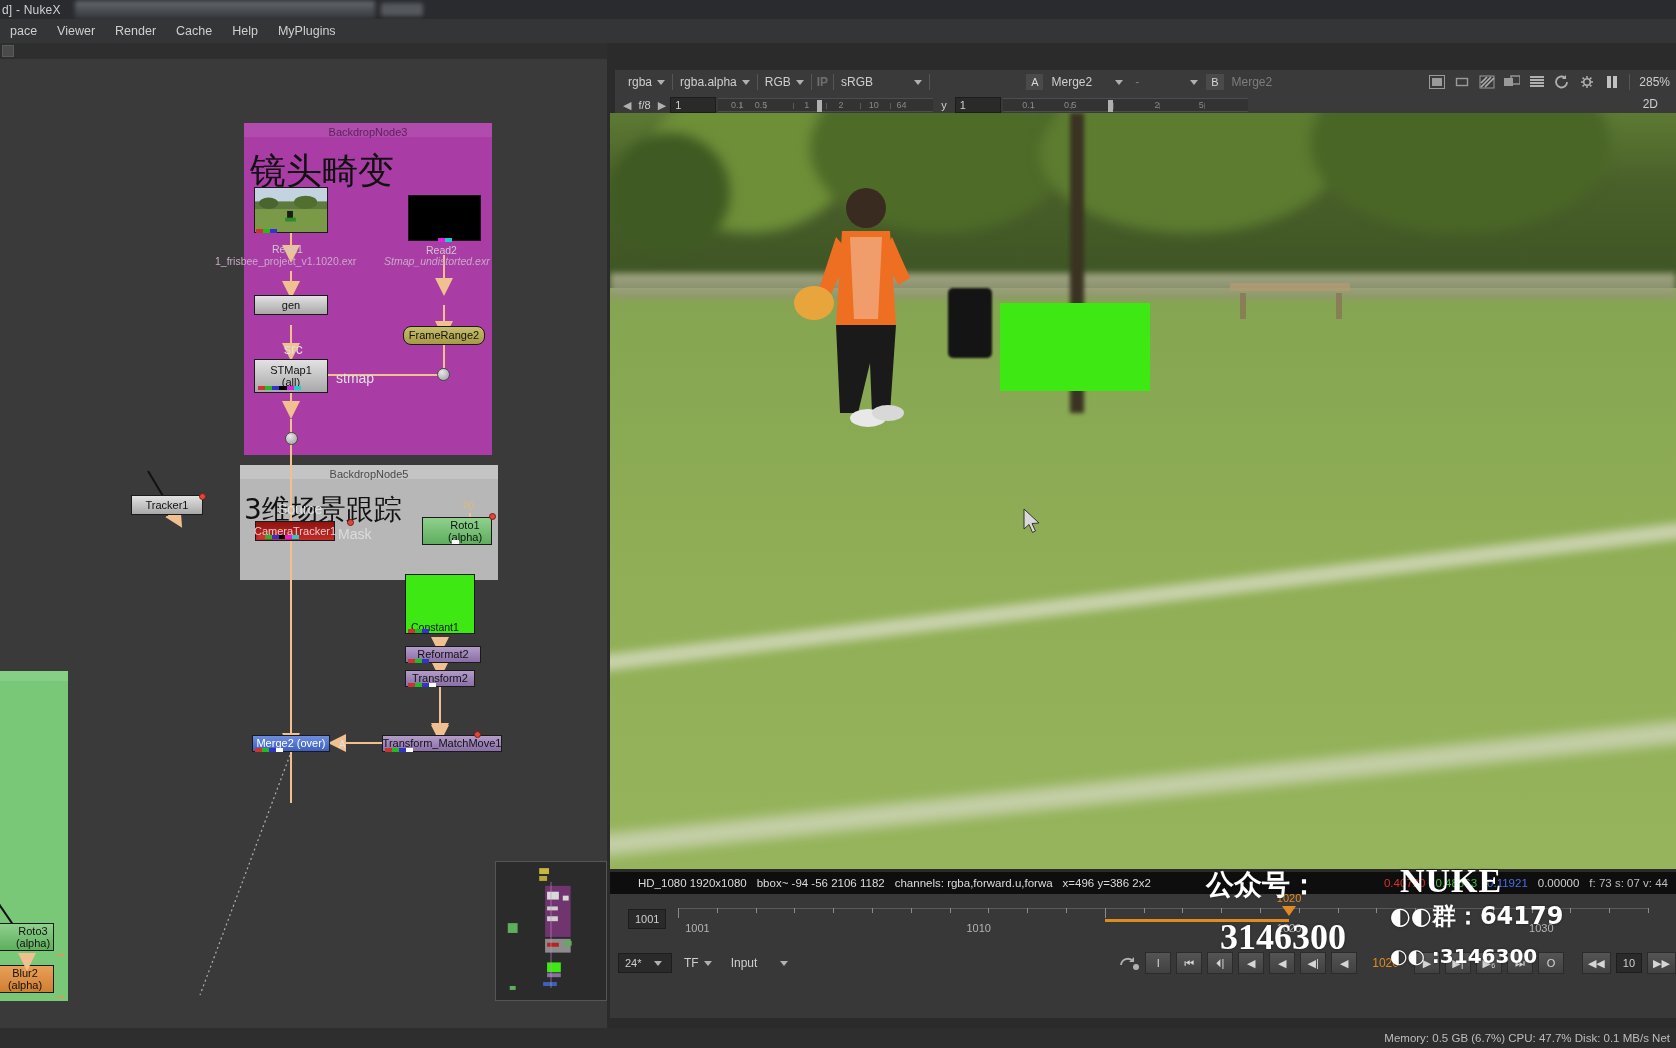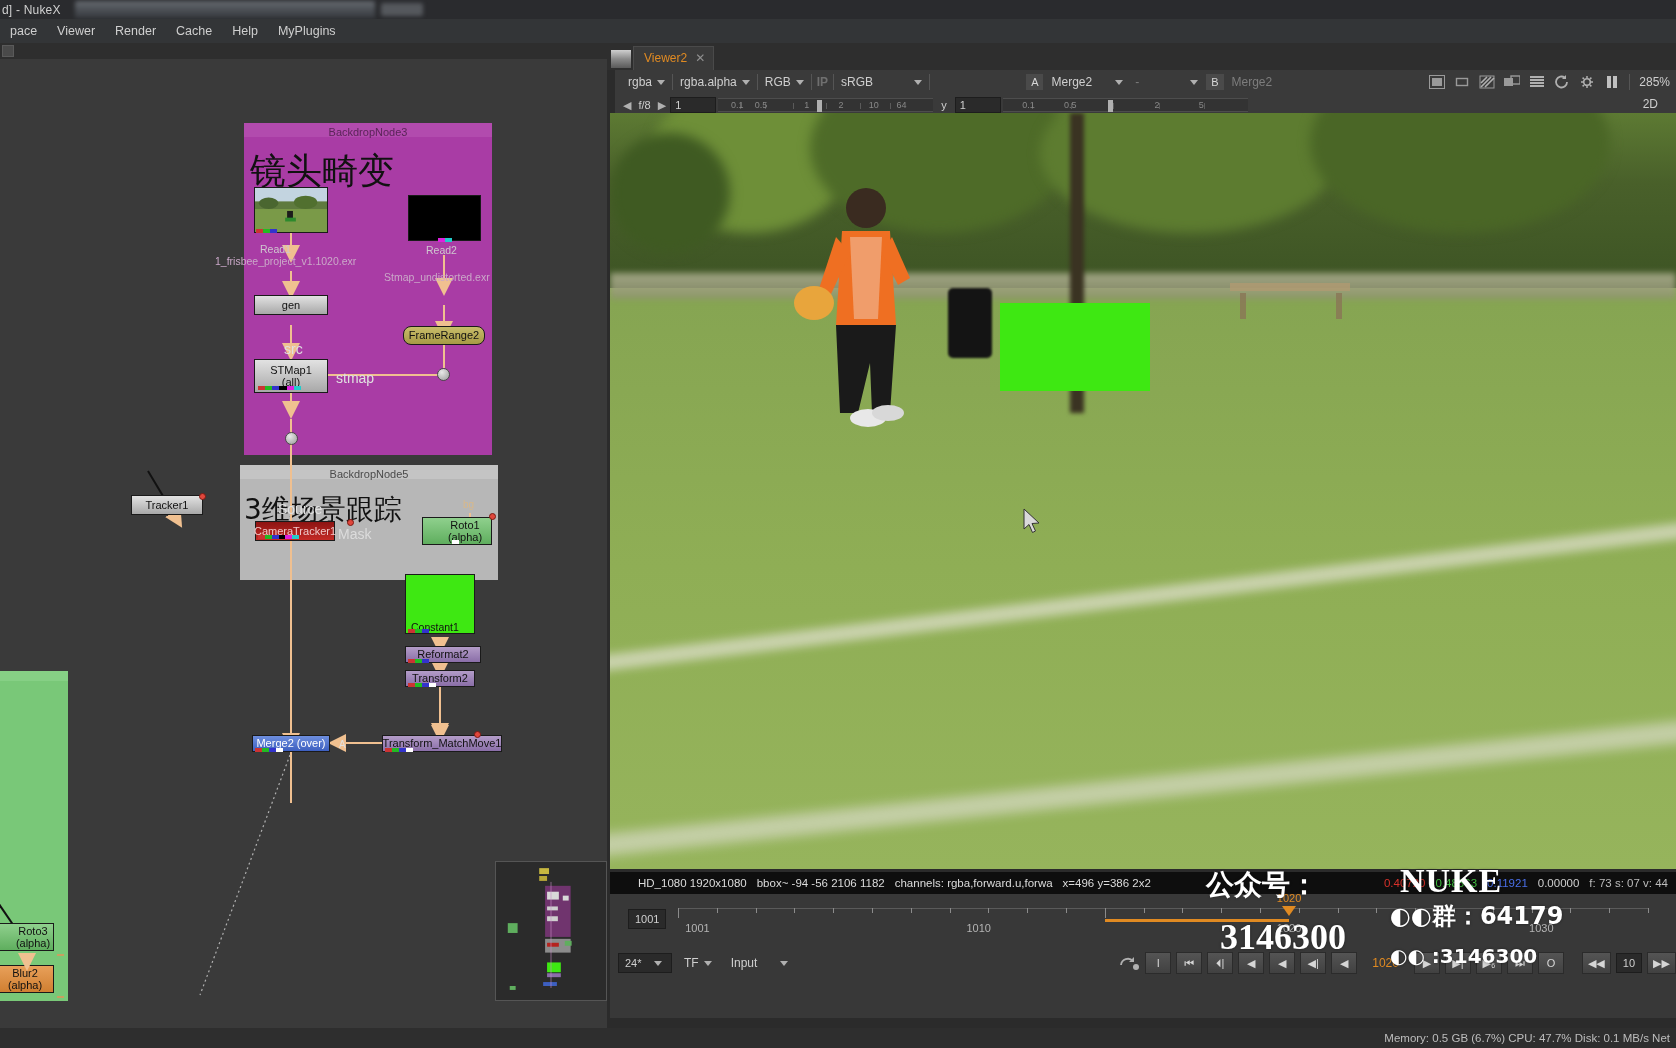--- a/index.html
+++ b/index.html
@@ -356,35 +356,35 @@
       <svg class="readthumb" viewBox="0 0 74 46" preserveAspectRatio="none">
         <rect x="0" y="0" width="74" height="17" fill="#c3d4e0"></rect>
         <rect x="0" y="14" width="74" height="10" fill="#5f7a3e"></rect>
         <rect x="0" y="22" width="74" height="24" fill="#7a9a48"></rect>
         <ellipse cx="14" cy="16" rx="10" ry="6" fill="#4a6630"></ellipse>
         <ellipse cx="52" cy="15" rx="12" ry="7" fill="#51702f"></ellipse>
         <rect x="33" y="24" width="6" height="9" fill="#1c1c1c"></rect>
         <rect x="31" y="31" width="11" height="4" fill="#2d8a2d"></rect>
       </svg>
     </div>
-    <div class="nodelabel" style="left:260px;top:200px;">Read1</div>
+    <div class="nodelabel" style="left:272px;top:200px;">Read1</div>
     <div class="nodelabel" style="left:215px;top:212px;color:#caa8c8;">1_frisbee_project_v1.1020.exr</div>
     <div class="chanbar" style="left:256px;top:186px;">
       <i style="background:#c33"></i>
         <i style="background:#2b2"></i>
         <i style="background:#33c"></i>
     </div>
 
     <div class="node gray" style="left:408px;top:152px;width:73px;height:46px;padding:0;">
       <svg class="readthumb" viewBox="0 0 73 46" preserveAspectRatio="none">
         <rect x="0" y="0" width="73" height="46" fill="#000"></rect>
       </svg>
     </div>
     <div class="nodelabel" style="left:426px;top:201px;">Read2</div>
-    <div class="nodelabel" style="left:384px;top:228px;color:#caa8c8;">Stmap_undistorted.exr</div>
+    <div class="nodelabel" style="left:384px;top:212px;color:#caa8c8;font-style:italic;">Stmap_undistorted.exr</div>
     <div class="chanbar" style="left:438px;top:195px;">
       <i style="background:#d2d"></i>
         <i style="background:#2cc"></i>
     </div>
 
     <div class="node gray" style="left:254px;top:252px;width:74px;height:20px;">
       <span>gen</span>
     </div>
     <div class="pipelabel" style="left:284px;top:298px;">src</div>
 
@@ -518,27 +518,20 @@
         <rect x="52" y="113" width="14" height="4" fill="#8a6ea8"></rect>
         <rect x="48" y="122" width="14" height="4" fill="#3d5fc0"></rect>
         <rect x="14" y="126" width="6" height="4" fill="#5fae5e"></rect>
         <path d="M56,20 L56,128" stroke="#c890c8" stroke-width="1" fill="none" opacity=".6"></path>
       </svg>
     </div>
   </div>
 
   <div class="viewerpane">
 
-    <div class="vtabrow">
-      <div class="vtab-icon"></div>
-      <div class="vtab">
-        <span>Viewer2</span>
-        <span class="x">✕</span>
-      </div>
-    </div>
 
     <div class="vtoolbar">
       <div class="ctl">
         <span>rgba</span>
         <span class="caret"></span>
       </div>
       <div class="sep"></div>
       <div class="ctl">
         <span>rgba.alpha</span>
         <span class="caret"></span>

